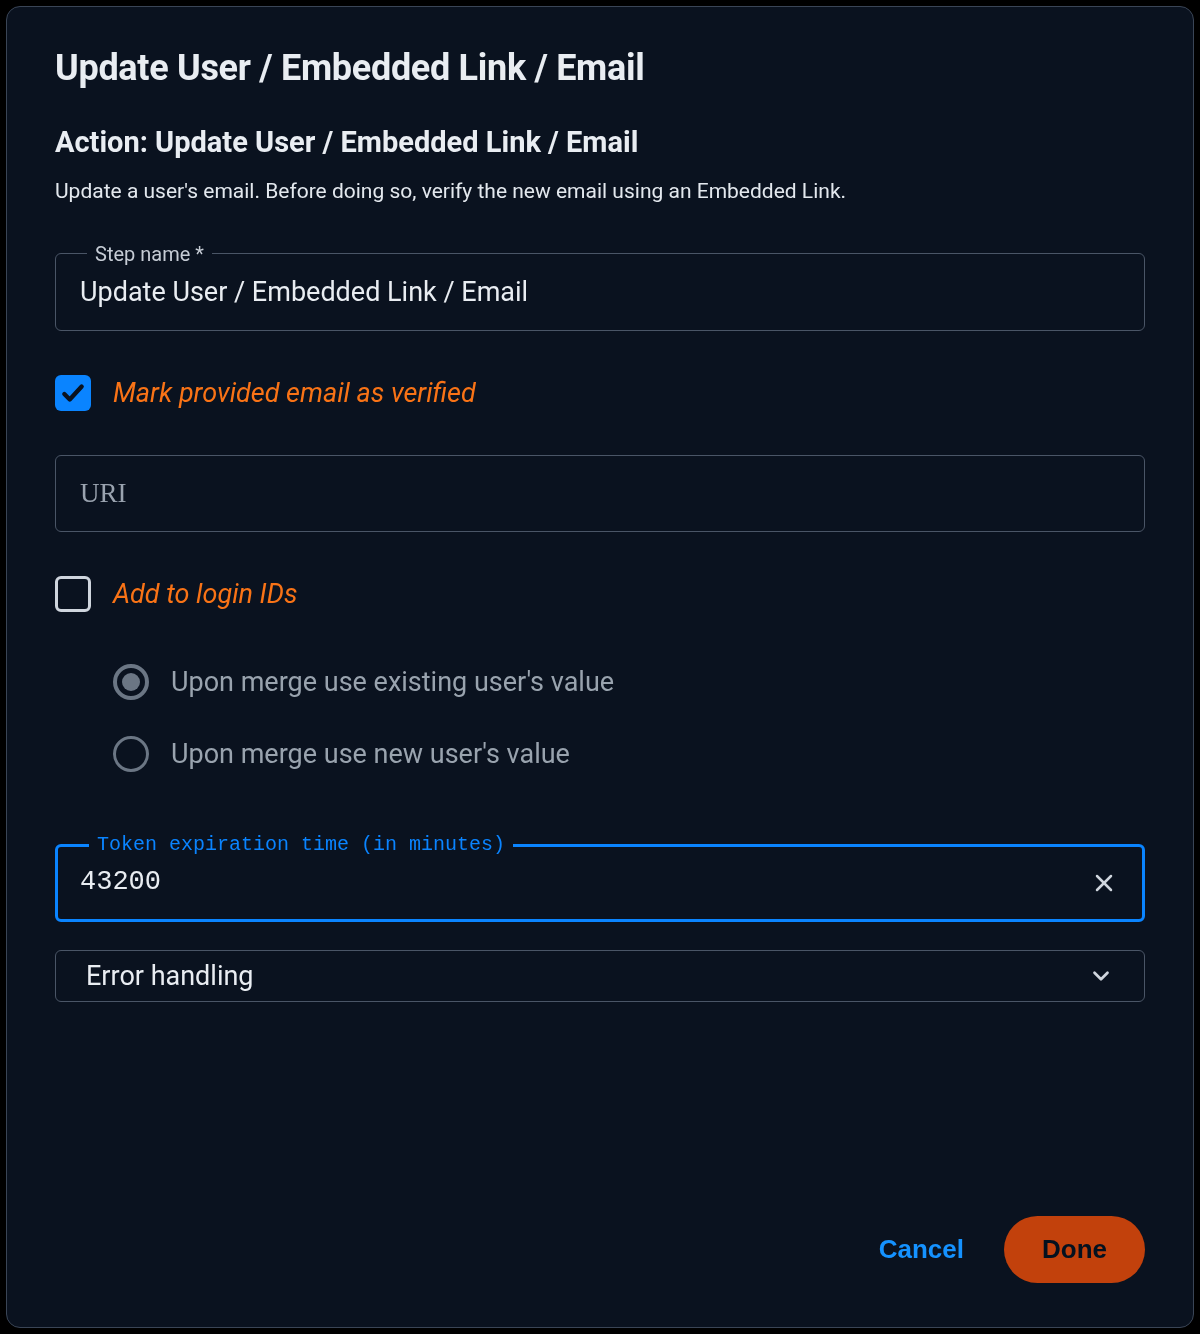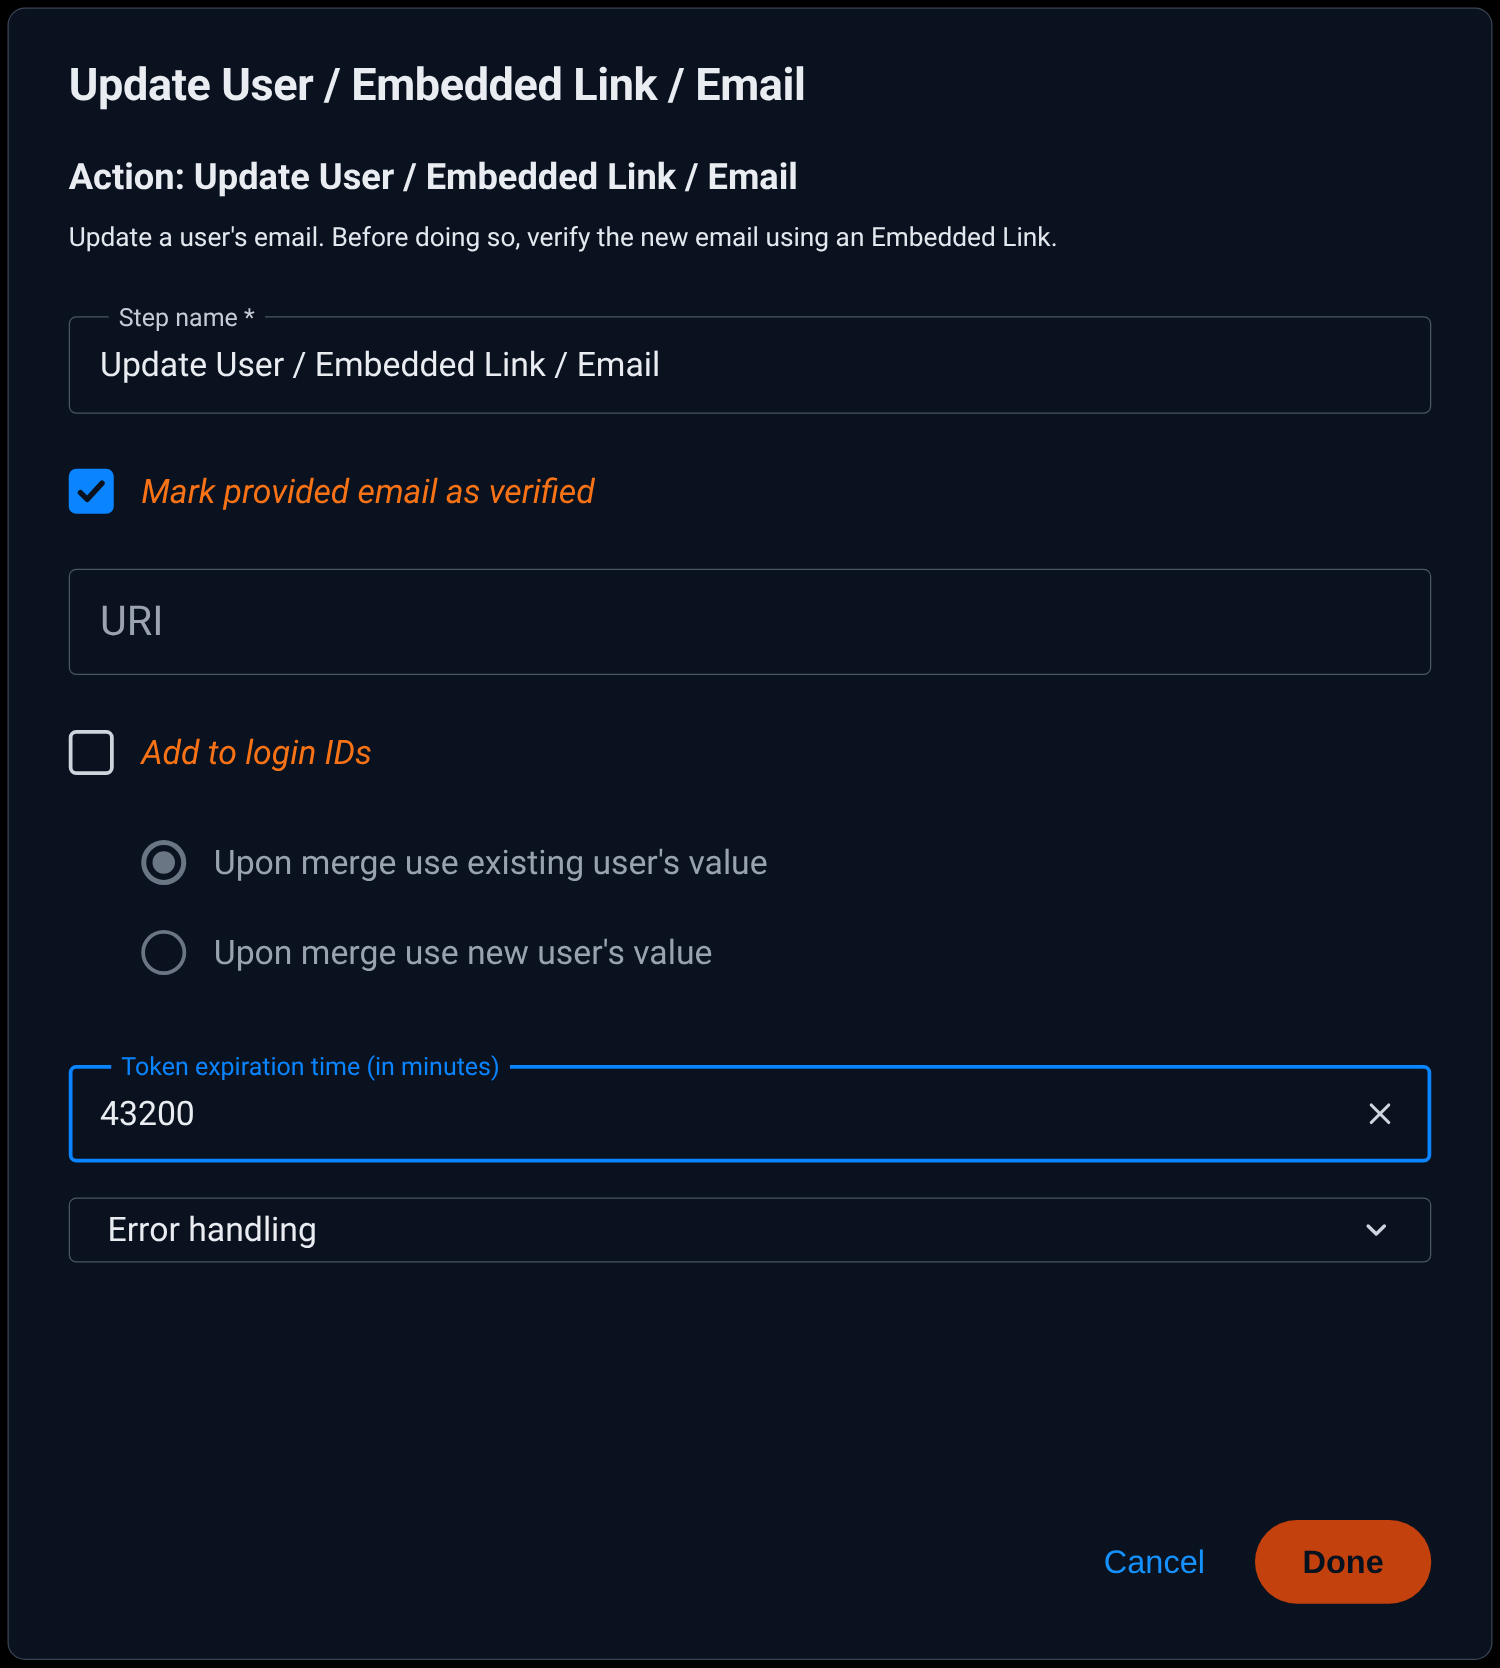--- a/index.html
+++ b/index.html
@@ -45,20 +45,21 @@
     position: relative;
     border: 1px solid #4a5566;
     border-radius: 6px;
     padding: 22px 24px;
     margin-bottom: 44px;
     background: #0a121f;
   }
   .field.focused {
     border: 3px solid #0a84ff;
     padding: 20px 22px;
+    font-family: Liberation Mono, monospace;
   }
   .field .float-label {
     position: absolute;
     top: -12px;
     left: 31px;
     background: #0a121f;
     padding: 0 8px;
     font-size: 20px;
     color: #c6ccd5;
   }
@@ -69,23 +70,24 @@
   .field .input-text {
     font-size: 27px;
     font-weight: 400;
     color: #e9edf2;
     background: transparent;
     border: none;
     outline: none;
     width: 100%;
   }
   .field .placeholder-text {
-    font-size: 33px;
+    font-size: 27px;
     font-weight: 400;
     color: #9aa3af;
+    font-family: Liberation Serif, serif;
   }
   .field .input-row {
     display: flex;
     justify-content: space-between;
   }
   .clear-btn {
     width: 32px; height: 32px;
     display: flex; align-items: center; justify-content: center;
     cursor: pointer;
     flex-shrink: 0;
@@ -183,21 +185,21 @@
     justify-content: flex-end;
     align-items: center;
     gap: 36px;
     margin-top: 40px;
   }
   .btn-cancel {
     background: transparent;
     border: none;
     color: #1592ff;
     font-size: 26px;
-    font-weight: 400;
+    font-weight: 700;
     cursor: pointer;
     padding: 12px 4px;
   }
   .btn-done {
     background: #c2410c;
     border: none;
     color: #04111f;
     font-size: 26px;
     font-weight: 700;
     border-radius: 999px;

